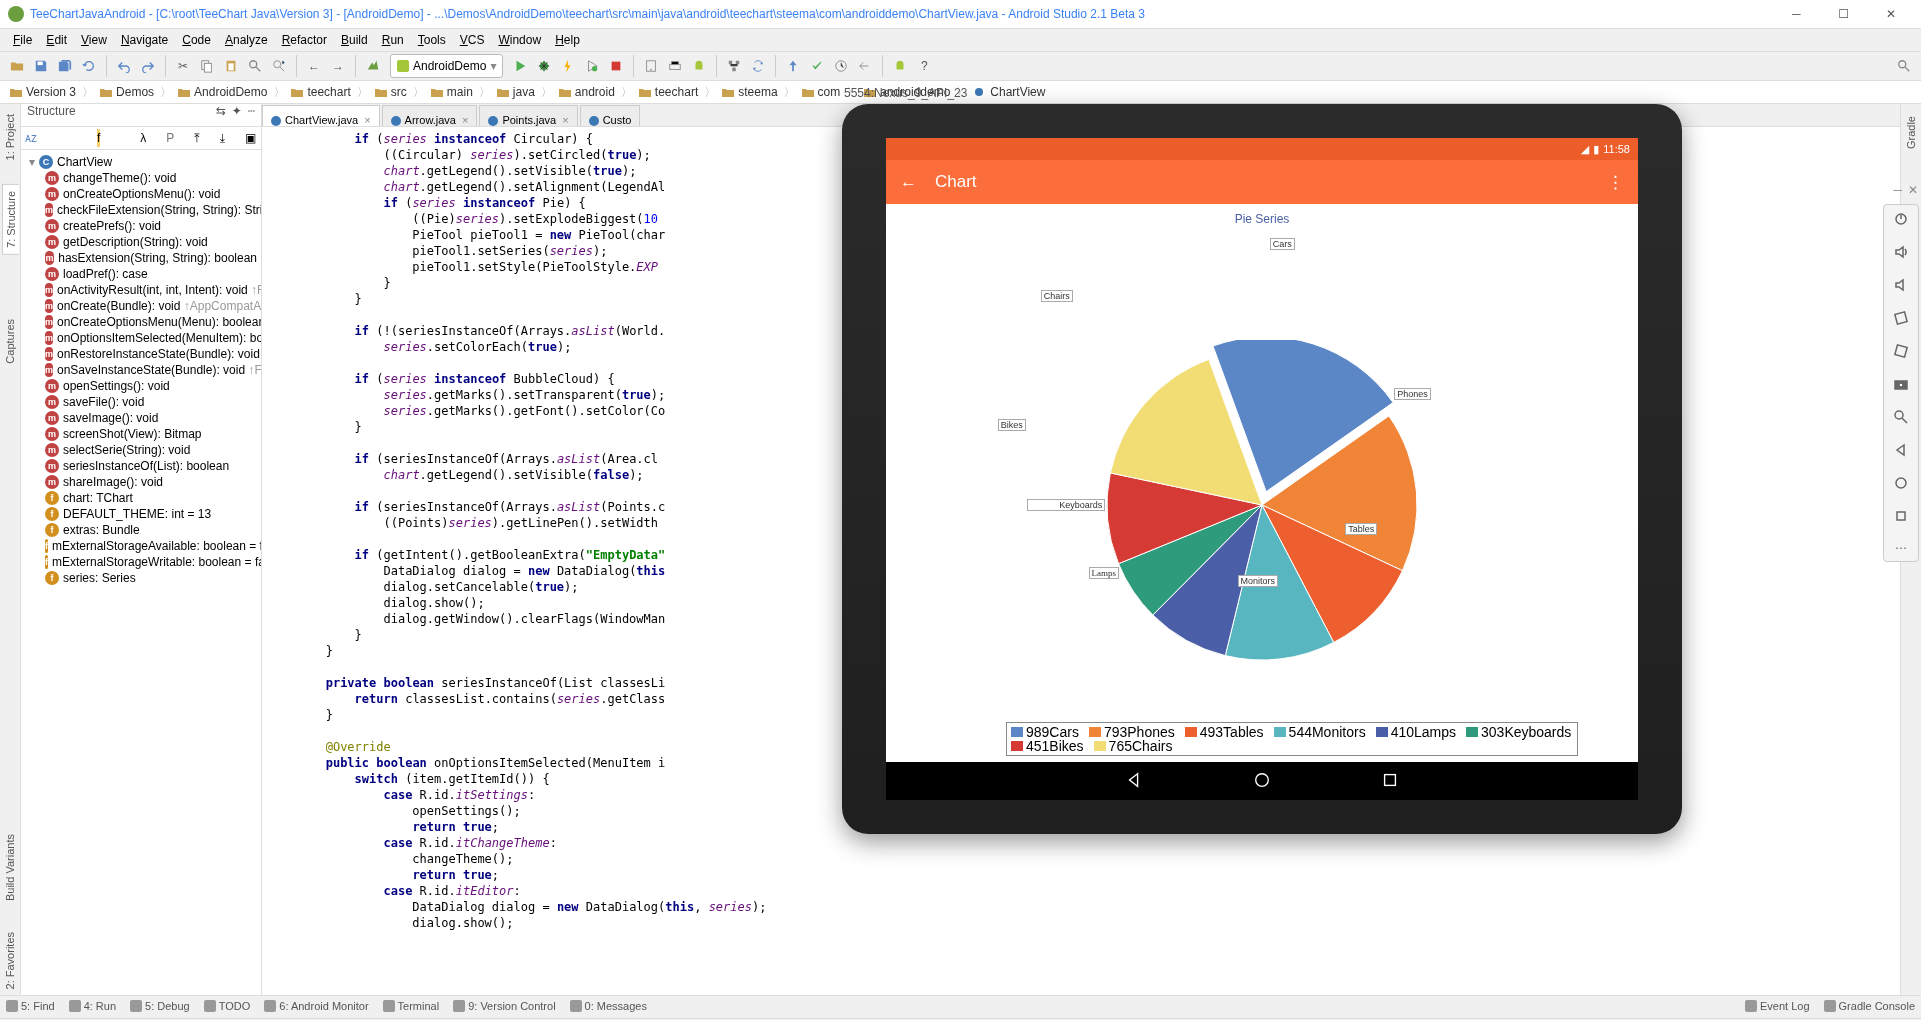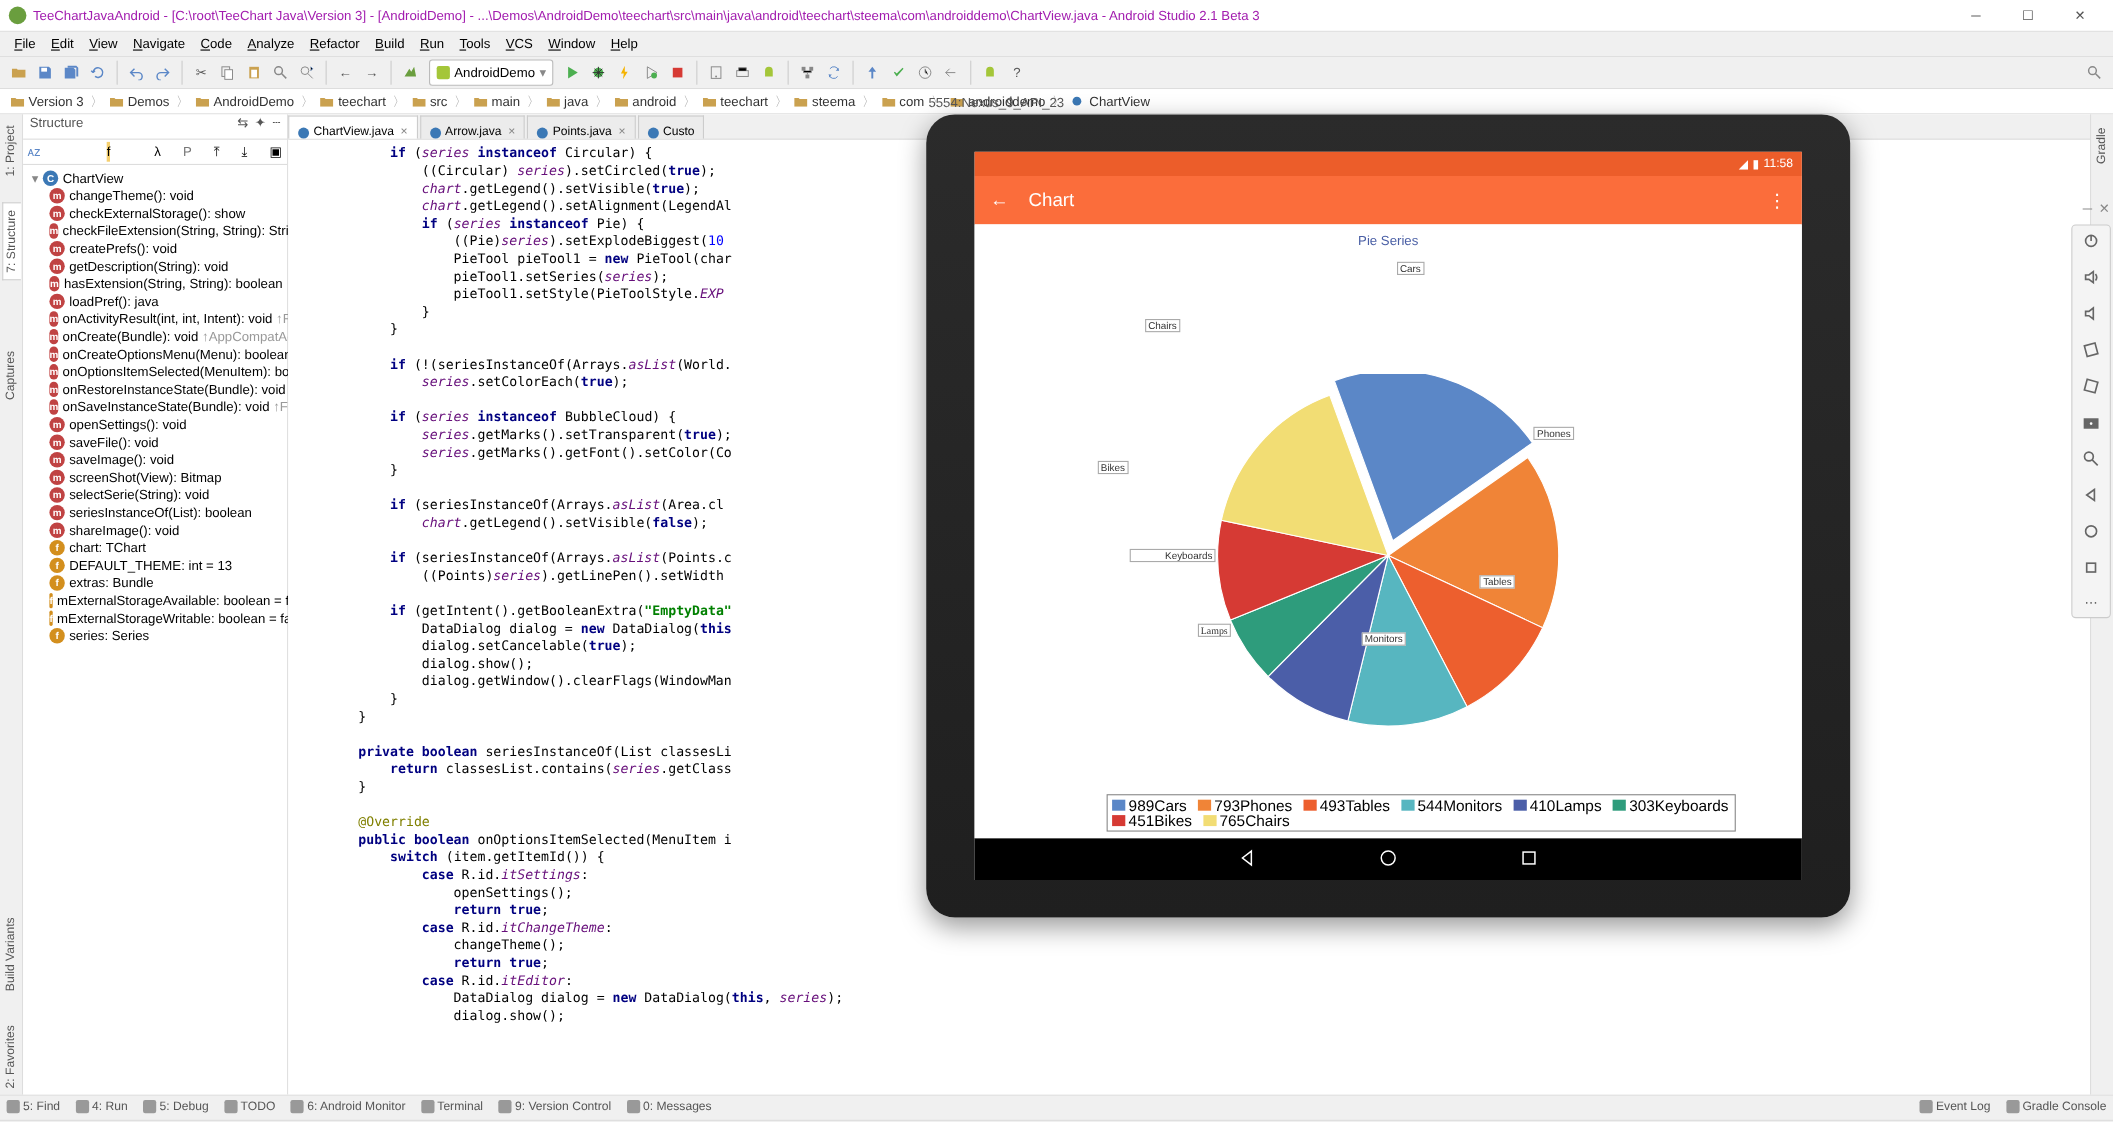--- a/index.html
+++ b/index.html
@@ -1,18 +1,18 @@
 <!DOCTYPE html>
 <html><head>
 <meta charset="utf-8">
 <style>
 html,body{margin:0;padding:0;font-family:"Segoe UI",Tahoma,sans-serif;font-size:12px;background:#f0f0f0;color:#000;overflow:hidden;width:1921px;height:1020px}
 .titlebar{height:28px;background:#fff;display:flex;align-items:center;padding:0 8px;border-bottom:1px solid #ddd}
 .titlebar .ico{width:16px;height:16px;background:#6a9e3e;border-radius:8px;margin-right:6px}
-.titlebar .txt{flex:1;color:#a21caf}
+.titlebar .txt{flex:1;color:#3b82f6}
 .titlebar .winbtns span{display:inline-block;width:44px;text-align:center;color:#555}
 .menubar{height:22px;background:#f0f0f0;display:flex;align-items:center;padding:0 6px;border-bottom:1px solid #ddd}
 .menubar span{padding:0 7px;display:inline-block}
 .menubar span u{text-decoration:underline}
 .toolbar{height:28px;background:#f0f0f0;display:flex;align-items:center;padding:0 6px;border-bottom:1px solid #ddd;gap:2px}
 .tb{width:22px;height:22px;display:inline-flex;align-items:center;justify-content:center;color:#555;border-radius:3px}
 .tb svg{width:14px;height:14px}
 .tb.sep{width:1px;background:#ccc;margin:0 4px}
 .run-config{display:inline-flex;align-items:center;height:22px;border:1px solid #bbb;border-radius:3px;padding:0 6px;margin:0 4px;background:#fff}
 .run-config .droid{width:12px;height:12px;background:#a4c639;border-radius:2px;margin-right:4px}
@@ -383,41 +383,41 @@
           <span style="color:#888">▾</span> 
           <span class="badge c">C</span> 
           <span class="lbl">ChartView</span>
         </div>
         <div class="node">
           <span class="badge m">m</span> 
           <span class="lbl">changeTheme(): void</span>
         </div>
         <div class="node">
           <span class="badge m">m</span> 
-          <span class="lbl">checkExternalStorage(): show</span>
+          <span class="lbl">onCreateOptionsMenu(): void</span>
         </div>
         <div class="node">
           <span class="badge m">m</span> 
           <span class="lbl">checkFileExtension(String, String): String</span>
         </div>
         <div class="node">
           <span class="badge m">m</span> 
           <span class="lbl">createPrefs(): void</span>
         </div>
         <div class="node">
           <span class="badge m">m</span> 
           <span class="lbl">getDescription(String): void</span>
         </div>
         <div class="node">
           <span class="badge m">m</span> 
           <span class="lbl">hasExtension(String, String): boolean</span>
         </div>
         <div class="node">
           <span class="badge m">m</span> 
-          <span class="lbl">loadPref(): java</span>
+          <span class="lbl">loadPref(): case</span>
         </div>
         <div class="node">
           <span class="badge m">m</span> 
           <span class="lbl">onActivityResult(int, int, Intent): void <span class="gray">↑Fragm</span></span>
         </div>
         <div class="node">
           <span class="badge m">m</span> 
           <span class="lbl">onCreate(Bundle): void <span class="gray">↑AppCompatActivi</span></span>
         </div>
         <div class="node">

